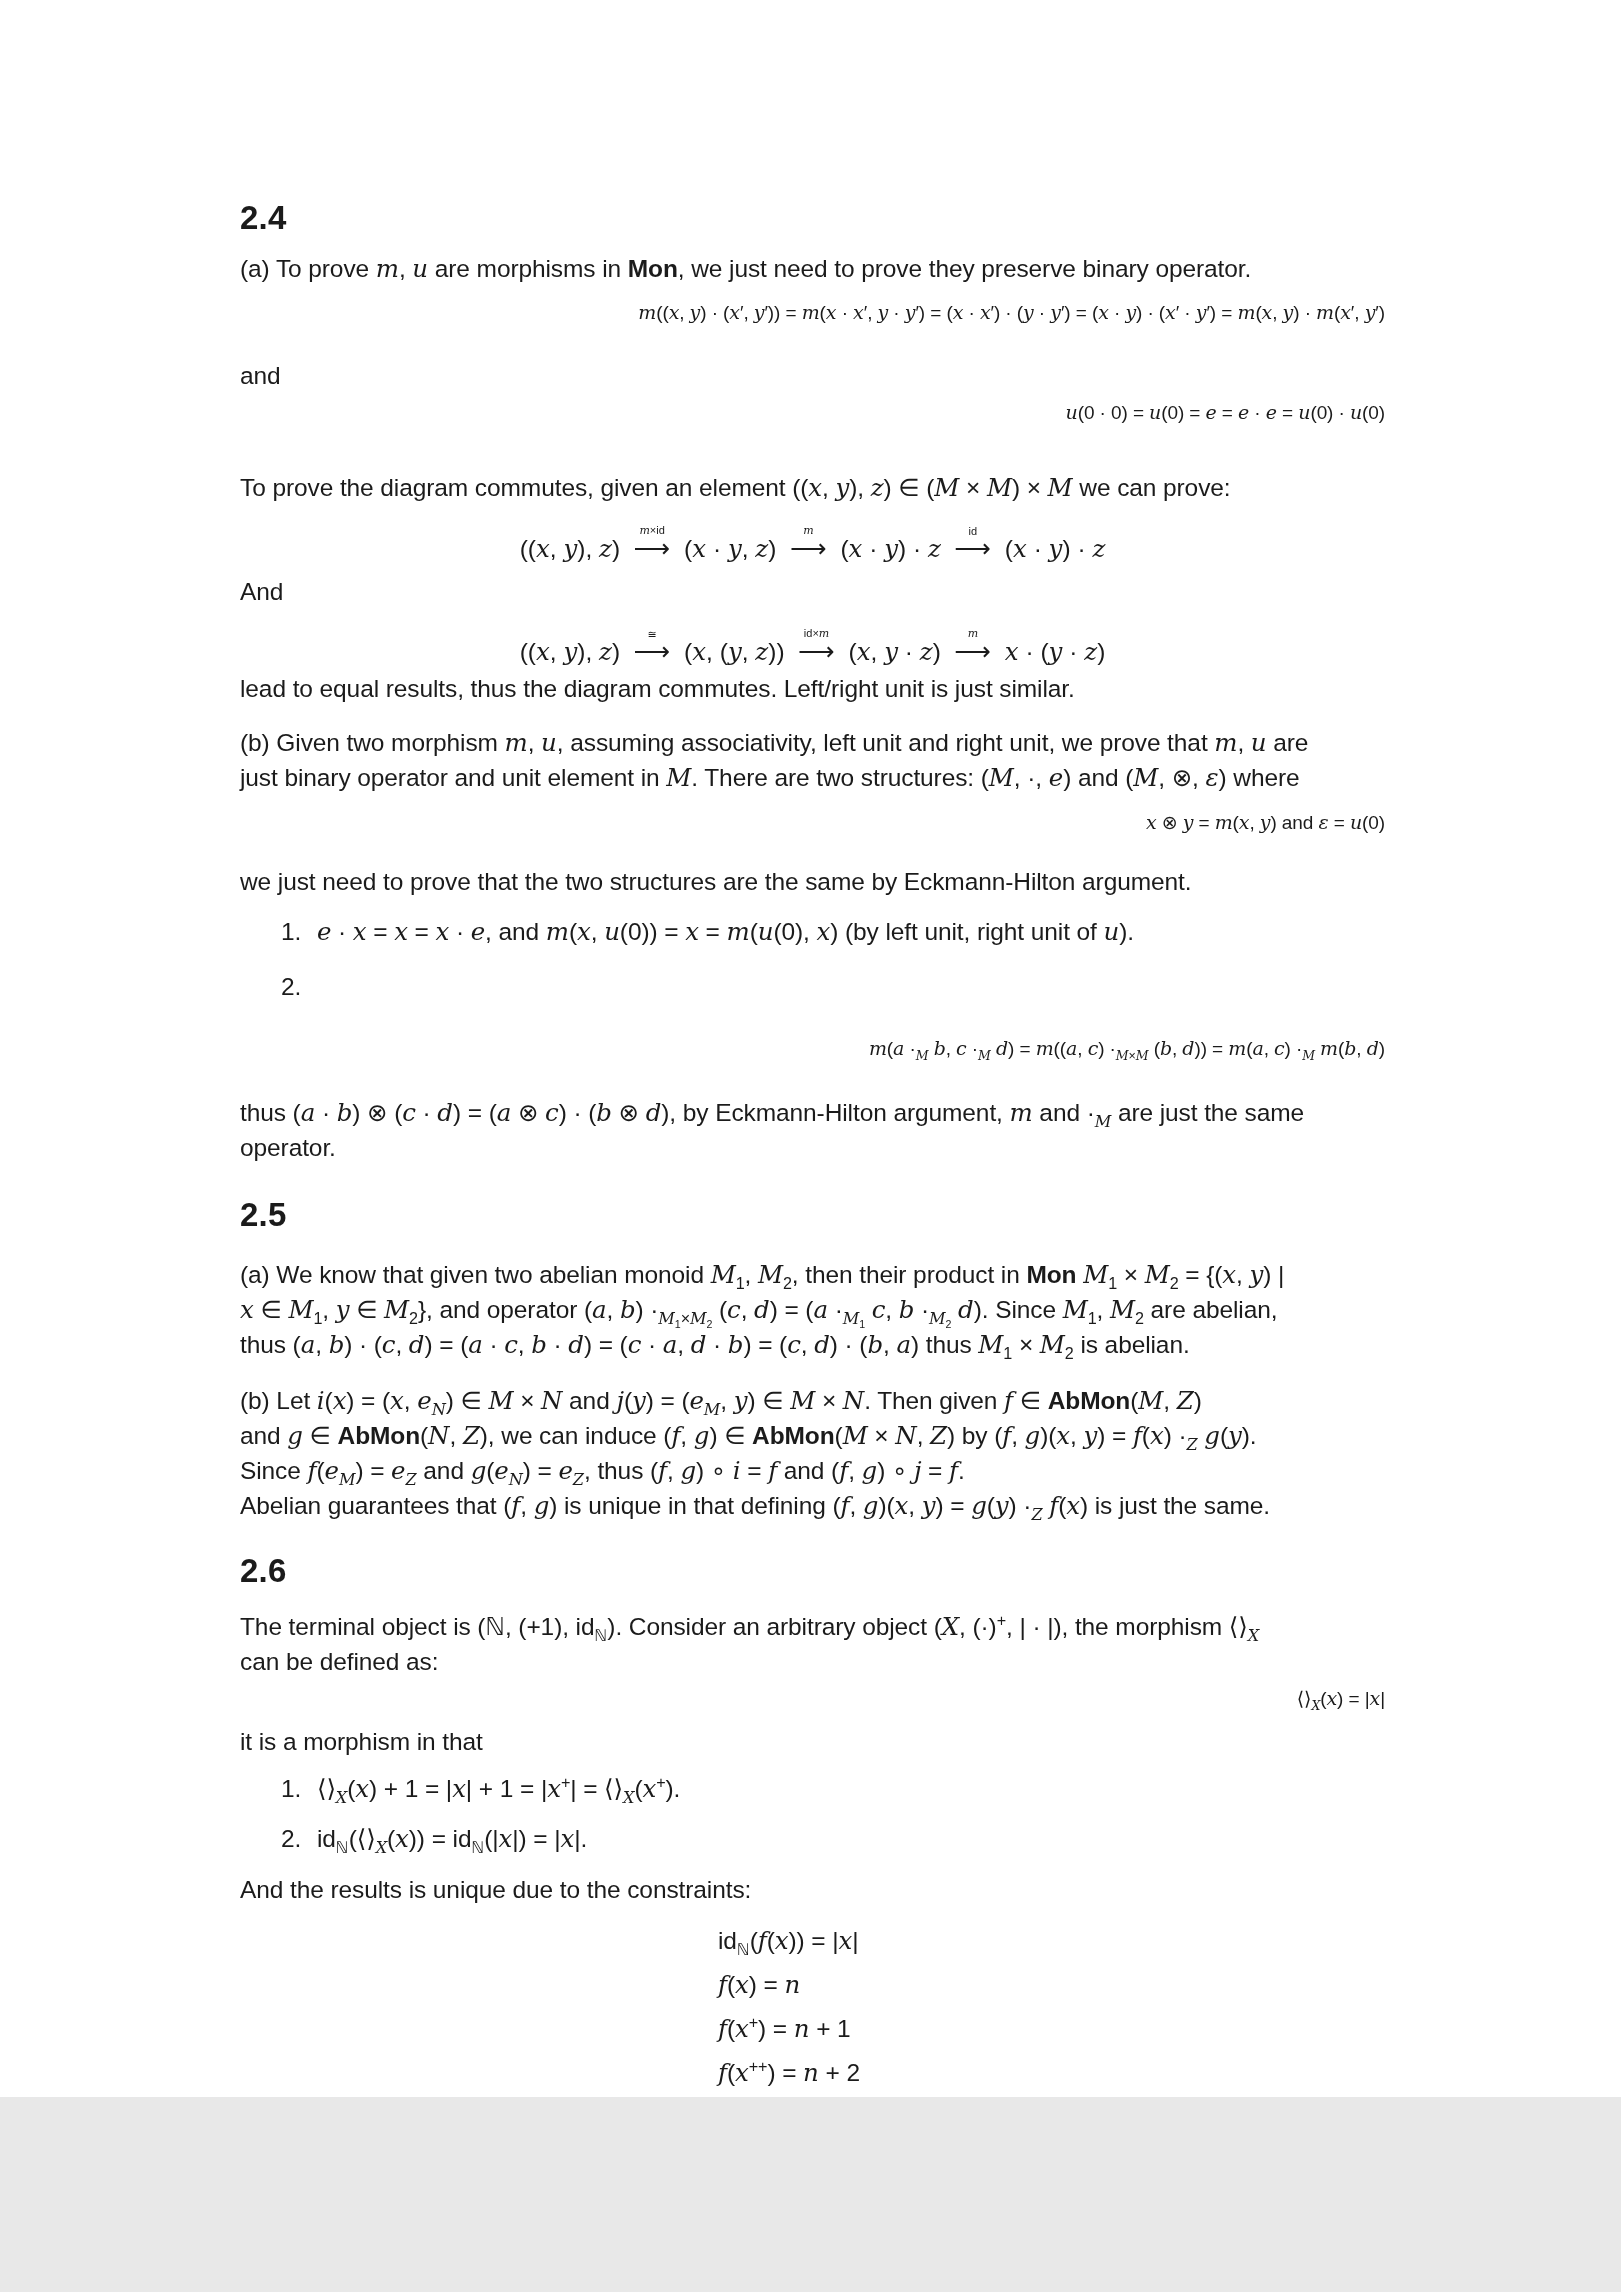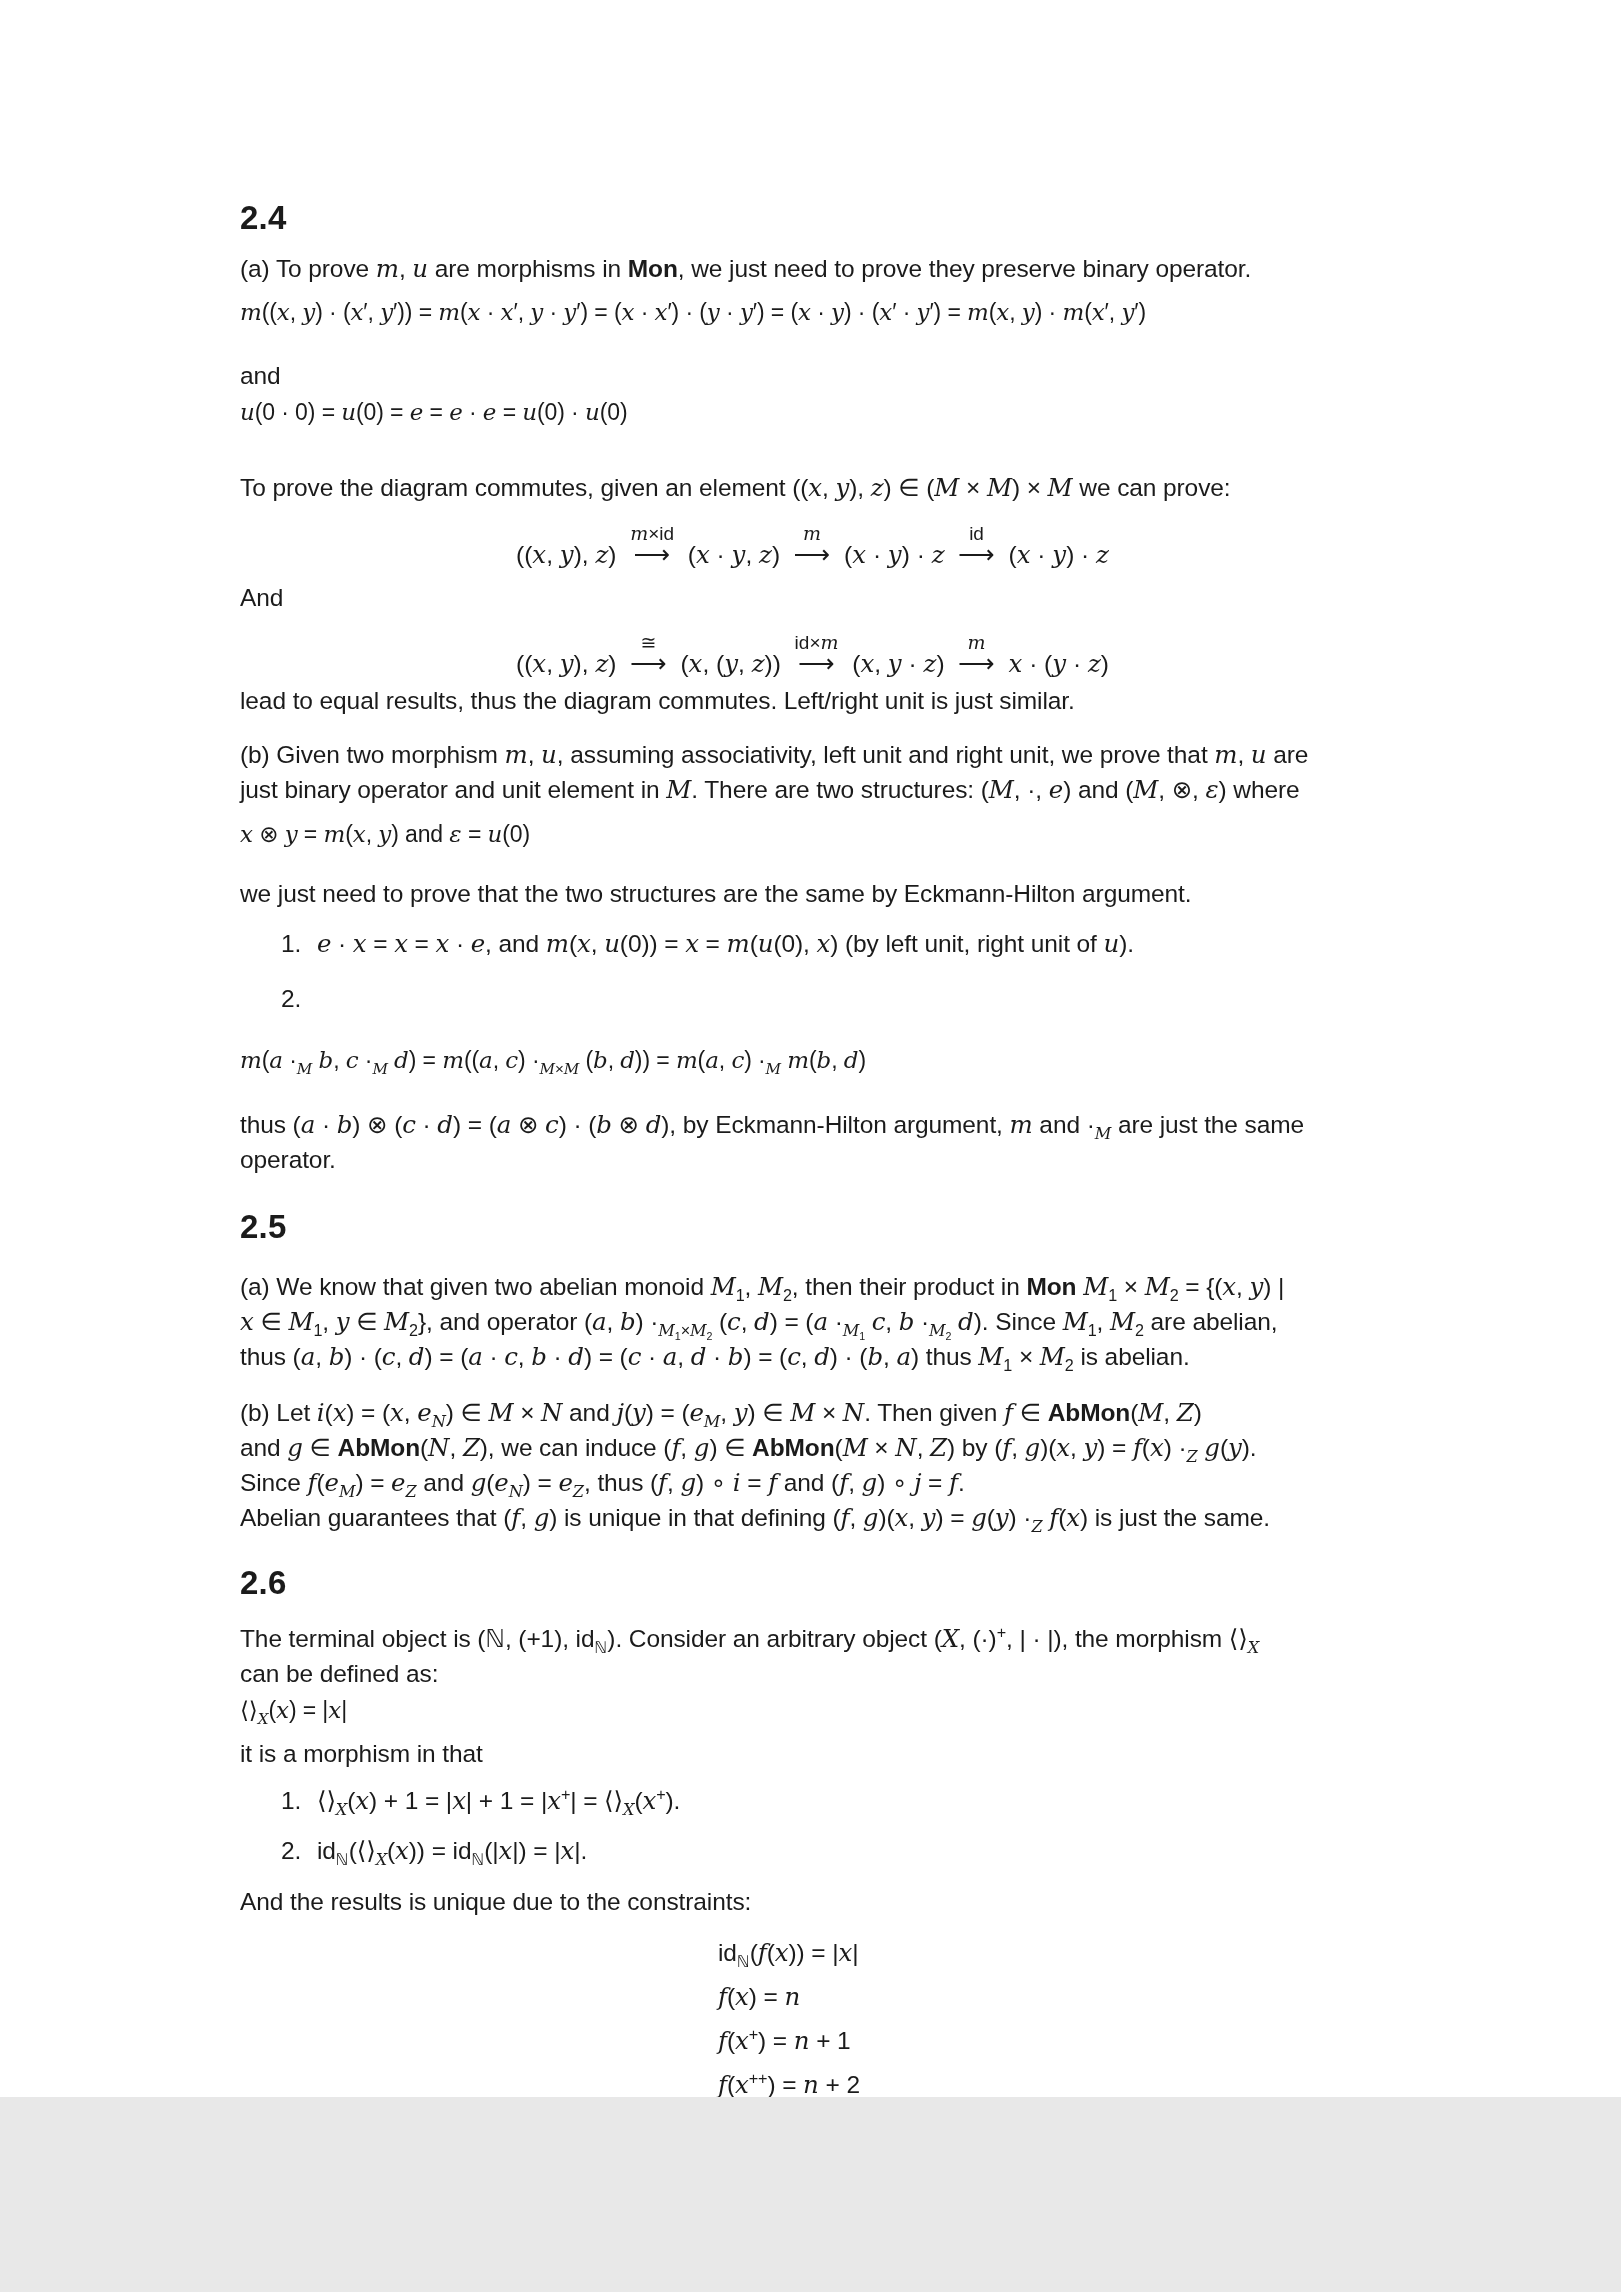--- a/index.html
+++ b/index.html
@@ -18,39 +18,39 @@
   .content > * { margin:0; }
   h2.sec {
     font-size:33px; line-height:37px; font-weight:bold;
     letter-spacing:0.2px;
   }
   p.body {
     font-size:24.5px; line-height:35px;
     letter-spacing:-0.1px;
   }
   .eq {
-    font-size:23px; line-height:39px;
-    text-align:left; white-space:nowrap;
+    font-size:19px; line-height:39px;
+    text-align:right; white-space:nowrap;
     letter-spacing:-0.1px;
   }
   .eqc { 
     font-size:24.5px; line-height:39px;
     text-align:center; white-space:nowrap;
     padding-top:15.7px; 
   }
   i, .eq i, p.body i {
     font-family:"DejaVu Serif","Liberation Serif",serif;
     font-style:italic; font-weight:normal;
   }
   b { font-weight:bold; }
   sub { font-size:66%; line-height:0; }
   sup { font-size:66%; line-height:0; }
   
   .xa { display:inline-block; text-align:center; margin:0 6.9px; }
-  .xa .xl { display:block; font-size:19px; line-height:24px; margin-bottom:-2.9px; }
+  .xa .xl { display:block; font-size:11px; line-height:18px; margin-bottom:-2.9px; }
   .xa .xr { display:block; font-size:25.5px; line-height:23.5px; }
   .li { display:flex; gap:15.7px; margin-left:41px; font-size:24.5px; line-height:35px; letter-spacing:-0.1px; }
   .li .no { flex:0 0 auto; }
   .align-block { margin-left:478px; font-size:24.5px; }
   .align-block .al { line-height:44px; white-space:nowrap; letter-spacing:-0.1px; }
   .page-number {
     position:absolute; top:2148px; left:0; width:100%;
     text-align:center; font-size:24.5px;
   }
   

